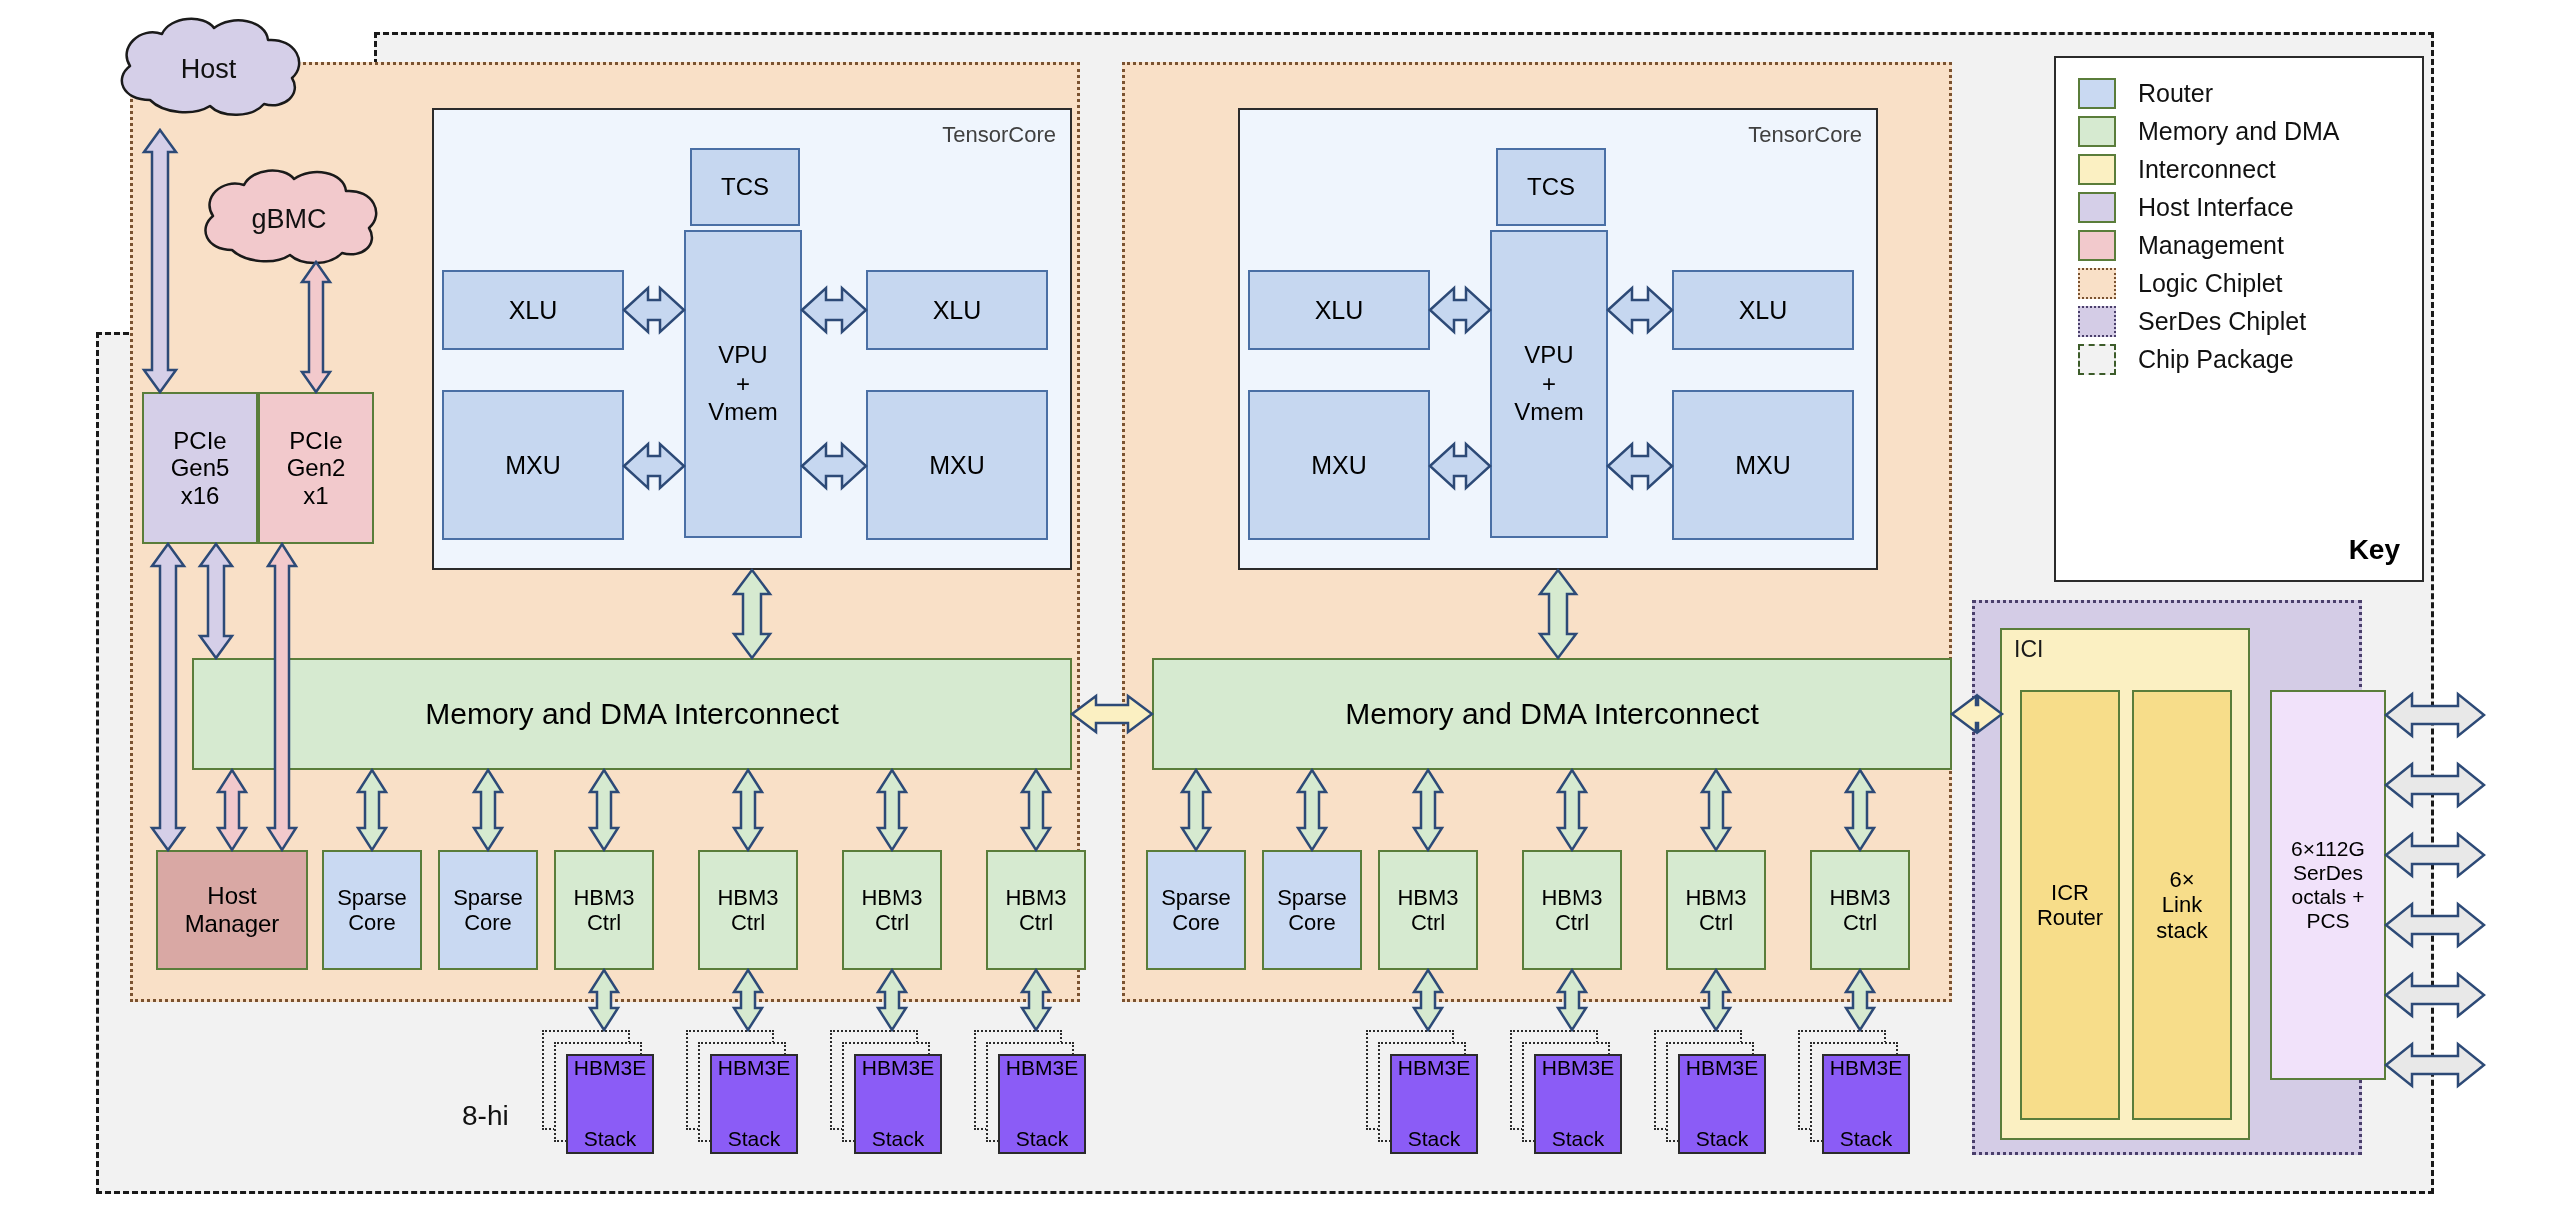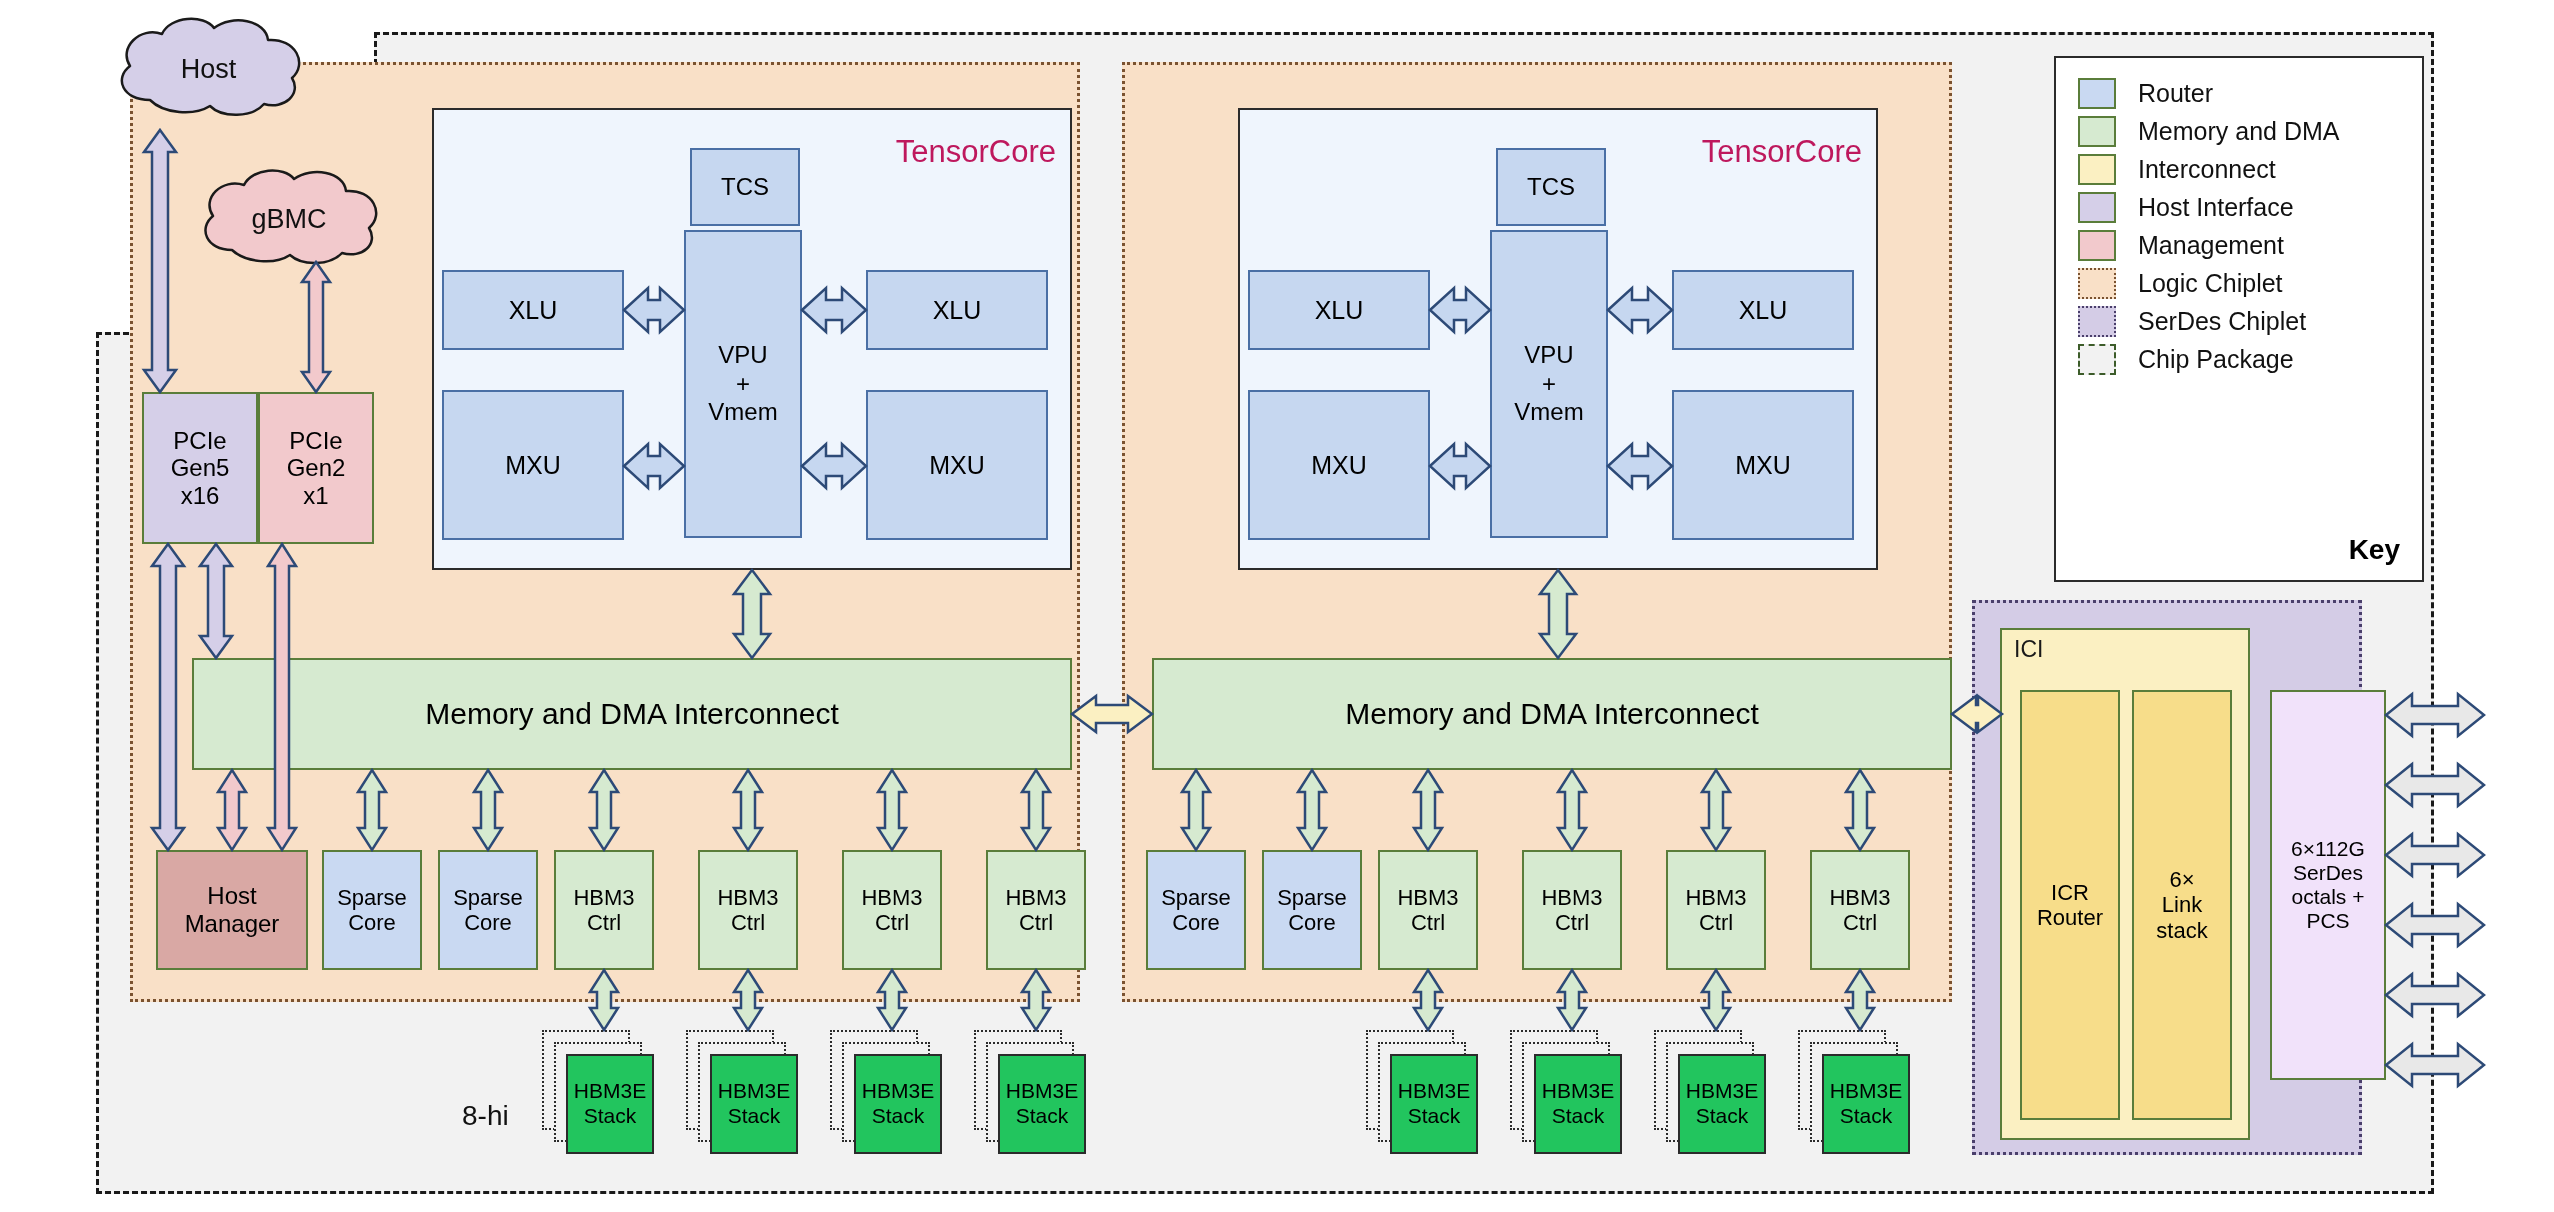--- a/index.html
+++ b/index.html
@@ -23,30 +23,30 @@
   .blk-memory    {background:#d6ead0;}
   .blk-intercon  {background:#fbf0c2;}
   .blk-hostif    {background:#d5cfe8;}
   .blk-mgmt      {background:#d9a8a4;}
   .blk-serdes-box{background:#f1e2fa;}
 
   
   .tc-outer{border:2px solid #2b2b2b;background:#eff5fd;}
   .tc-inner{border:2px solid #4a6fa5;background:#c6d7f0;display:flex;align-items:center;
             justify-content:center;text-align:center;line-height:1.2;}
-  .tc-label{position:absolute;right:14px;top:24px;font-size:31px;color:#be185d;}
+  .tc-label{position:absolute;right:14px;top:12px;font-size:22px;color:#404040;}
 
   .ici-label{position:absolute;left:12px;top:6px;font-size:23px;color:#1a1a1a;}
 
   
   .stack-wrap{position:absolute;}
   .sheet{position:absolute;box-sizing:border-box;background:#efefef;}
   .sheet.back{border:2px dotted #2b2b2b;background:#f2f2f2;}
-  .sheet.front{border:2px solid #2b2b2b;background:#22c55e;display:flex;align-items:center;
-               justify-content:center;text-align:center;line-height:1.18;font-size:21px;}
+  .sheet.front{border:2px solid #2b2b2b;background:#8b5cf6;display:flex;align-items:center;
+               justify-content:space-between;text-align:center;line-height:1.18;font-size:21px;}
 
   
   .cloud{position:absolute;}
   .cloud svg{display:block;}
   .cloud span{position:absolute;left:0;right:0;top:50%;transform:translateY(-50%);
               text-align:center;font-size:27px;color:#111;}
 
   
   .legend{position:absolute;border:2px solid #2b2b2b;background:#ffffff;}
   .legend-row{display:flex;align-items:center;height:38px;margin-left:22px;}

